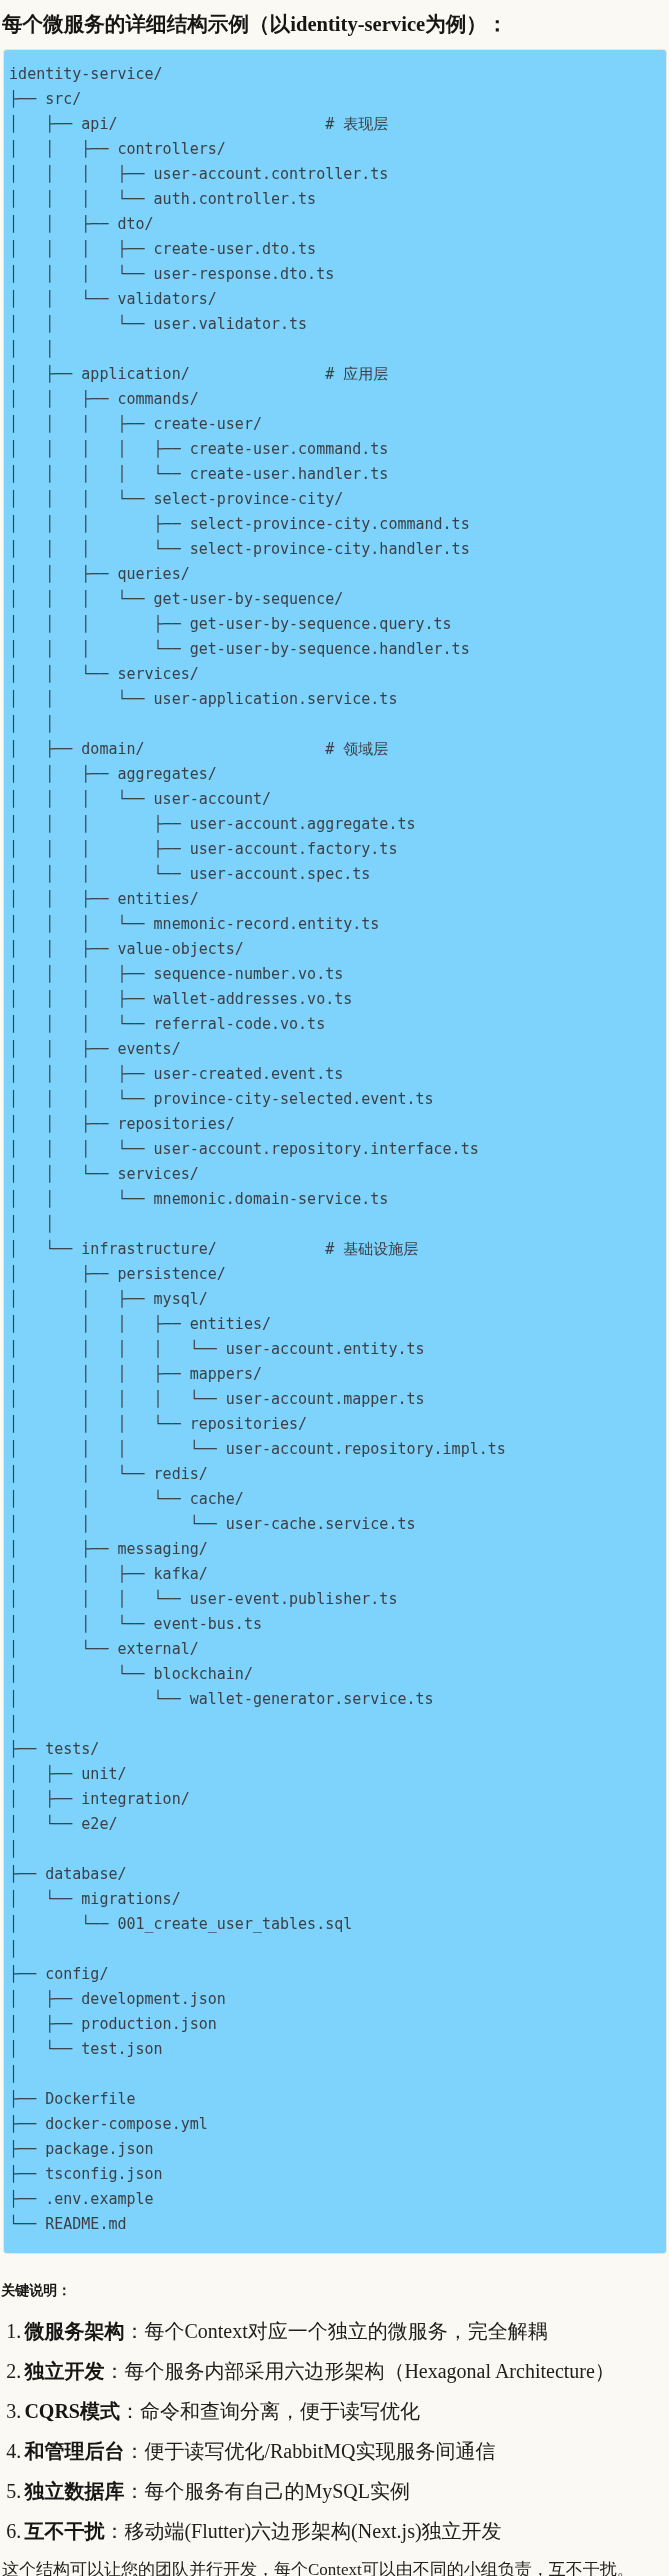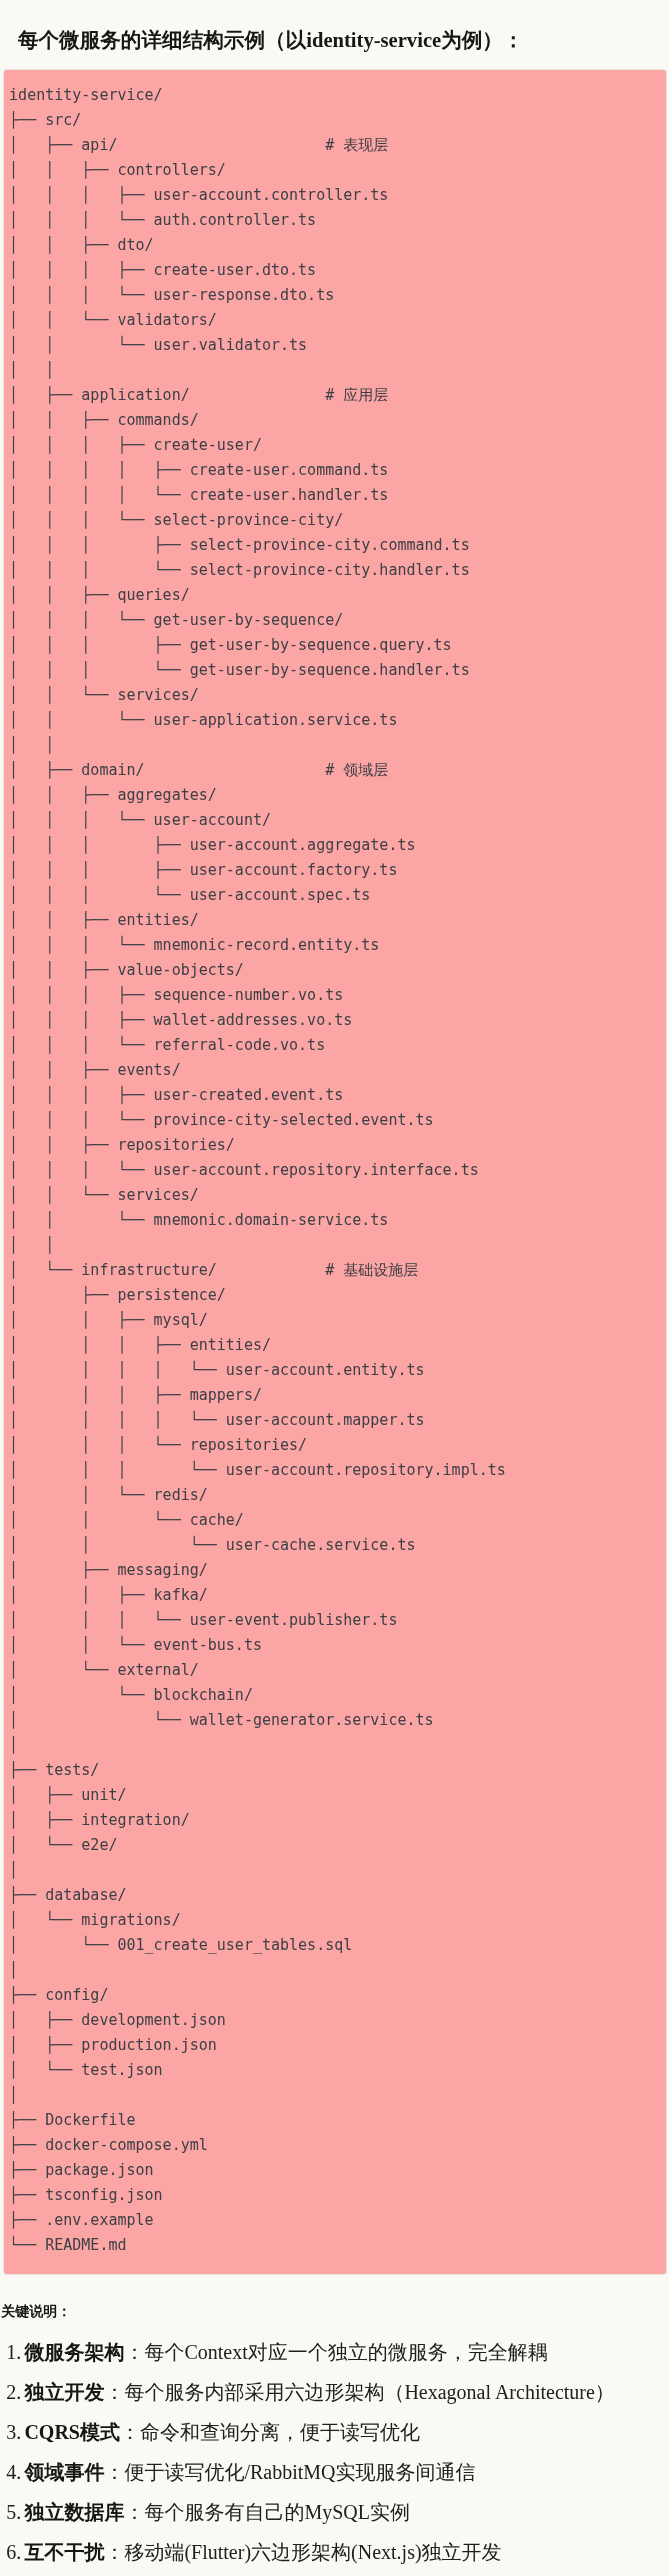--- a/index.html
+++ b/index.html
@@ -6,31 +6,31 @@
   html, body { margin: 0; padding: 0; }
   body {
     width: 669px;
     height: 2576px;
     background: #faf9f4;
     color: #21201e;
     font-family: "Liberation Serif", serif;
     overflow: hidden;
   }
   .page-title {
-    margin: 16px;
+    margin: 0;
     padding: 11.3px 0 0 1.9px;
     font-size: 20.6px;
     line-height: 26px;
     font-weight: bold;
     color: #171614;
     font-family: "Liberation Serif", serif;
   }
   .code-box {
     margin: 11.3px 2.5px 0 2.5px;
-    background: #fca5a5;
+    background: #7dd3fc;
     border: 0.6px solid #e7e5de;
     border-radius: 3.8px;
     padding: 12.5px 5px 16.3px 5.6px;
     overflow: hidden;
   }
   .tree {
     margin: 0;
     font-family: "DejaVu Sans Mono", "Liberation Mono", monospace;
     font-size: 15px;
     line-height: 25px;
@@ -164,21 +164,21 @@
 
   <div class="note-item">
     <span class="note-num">2.</span><span class="note-label">独立开发</span><span class="note-colon">：</span><span class="note-desc">每个服务内部采用六边形架构（Hexagonal Architecture）</span>
   </div>
 
   <div class="note-item">
     <span class="note-num">3.</span><span class="note-label">CQRS模式</span><span class="note-colon">：</span><span class="note-desc">命令和查询分离，便于读写优化</span>
   </div>
 
   <div class="note-item">
-    <span class="note-num">4.</span><span class="note-label">领域事件</span><span class="note-colon">：</span><span class="note-desc">便于读写优化/RabbitMQ实现服务间通信</span>
+    <span class="note-num">4.</span><span class="note-label">和管理后台</span><span class="note-colon">：</span><span class="note-desc">便于读写优化/RabbitMQ实现服务间通信</span>
   </div>
 
   <div class="note-item">
     <span class="note-num">5.</span><span class="note-label">独立数据库</span><span class="note-colon">：</span><span class="note-desc">每个服务有自己的MySQL实例</span>
   </div>
 
   <div class="note-item">
     <span class="note-num">6.</span><span class="note-label">互不干扰</span><span class="note-colon">：</span><span class="note-desc">移动端(Flutter)六边形架构(Next.js)独立开发</span>
   </div>
 </div>

